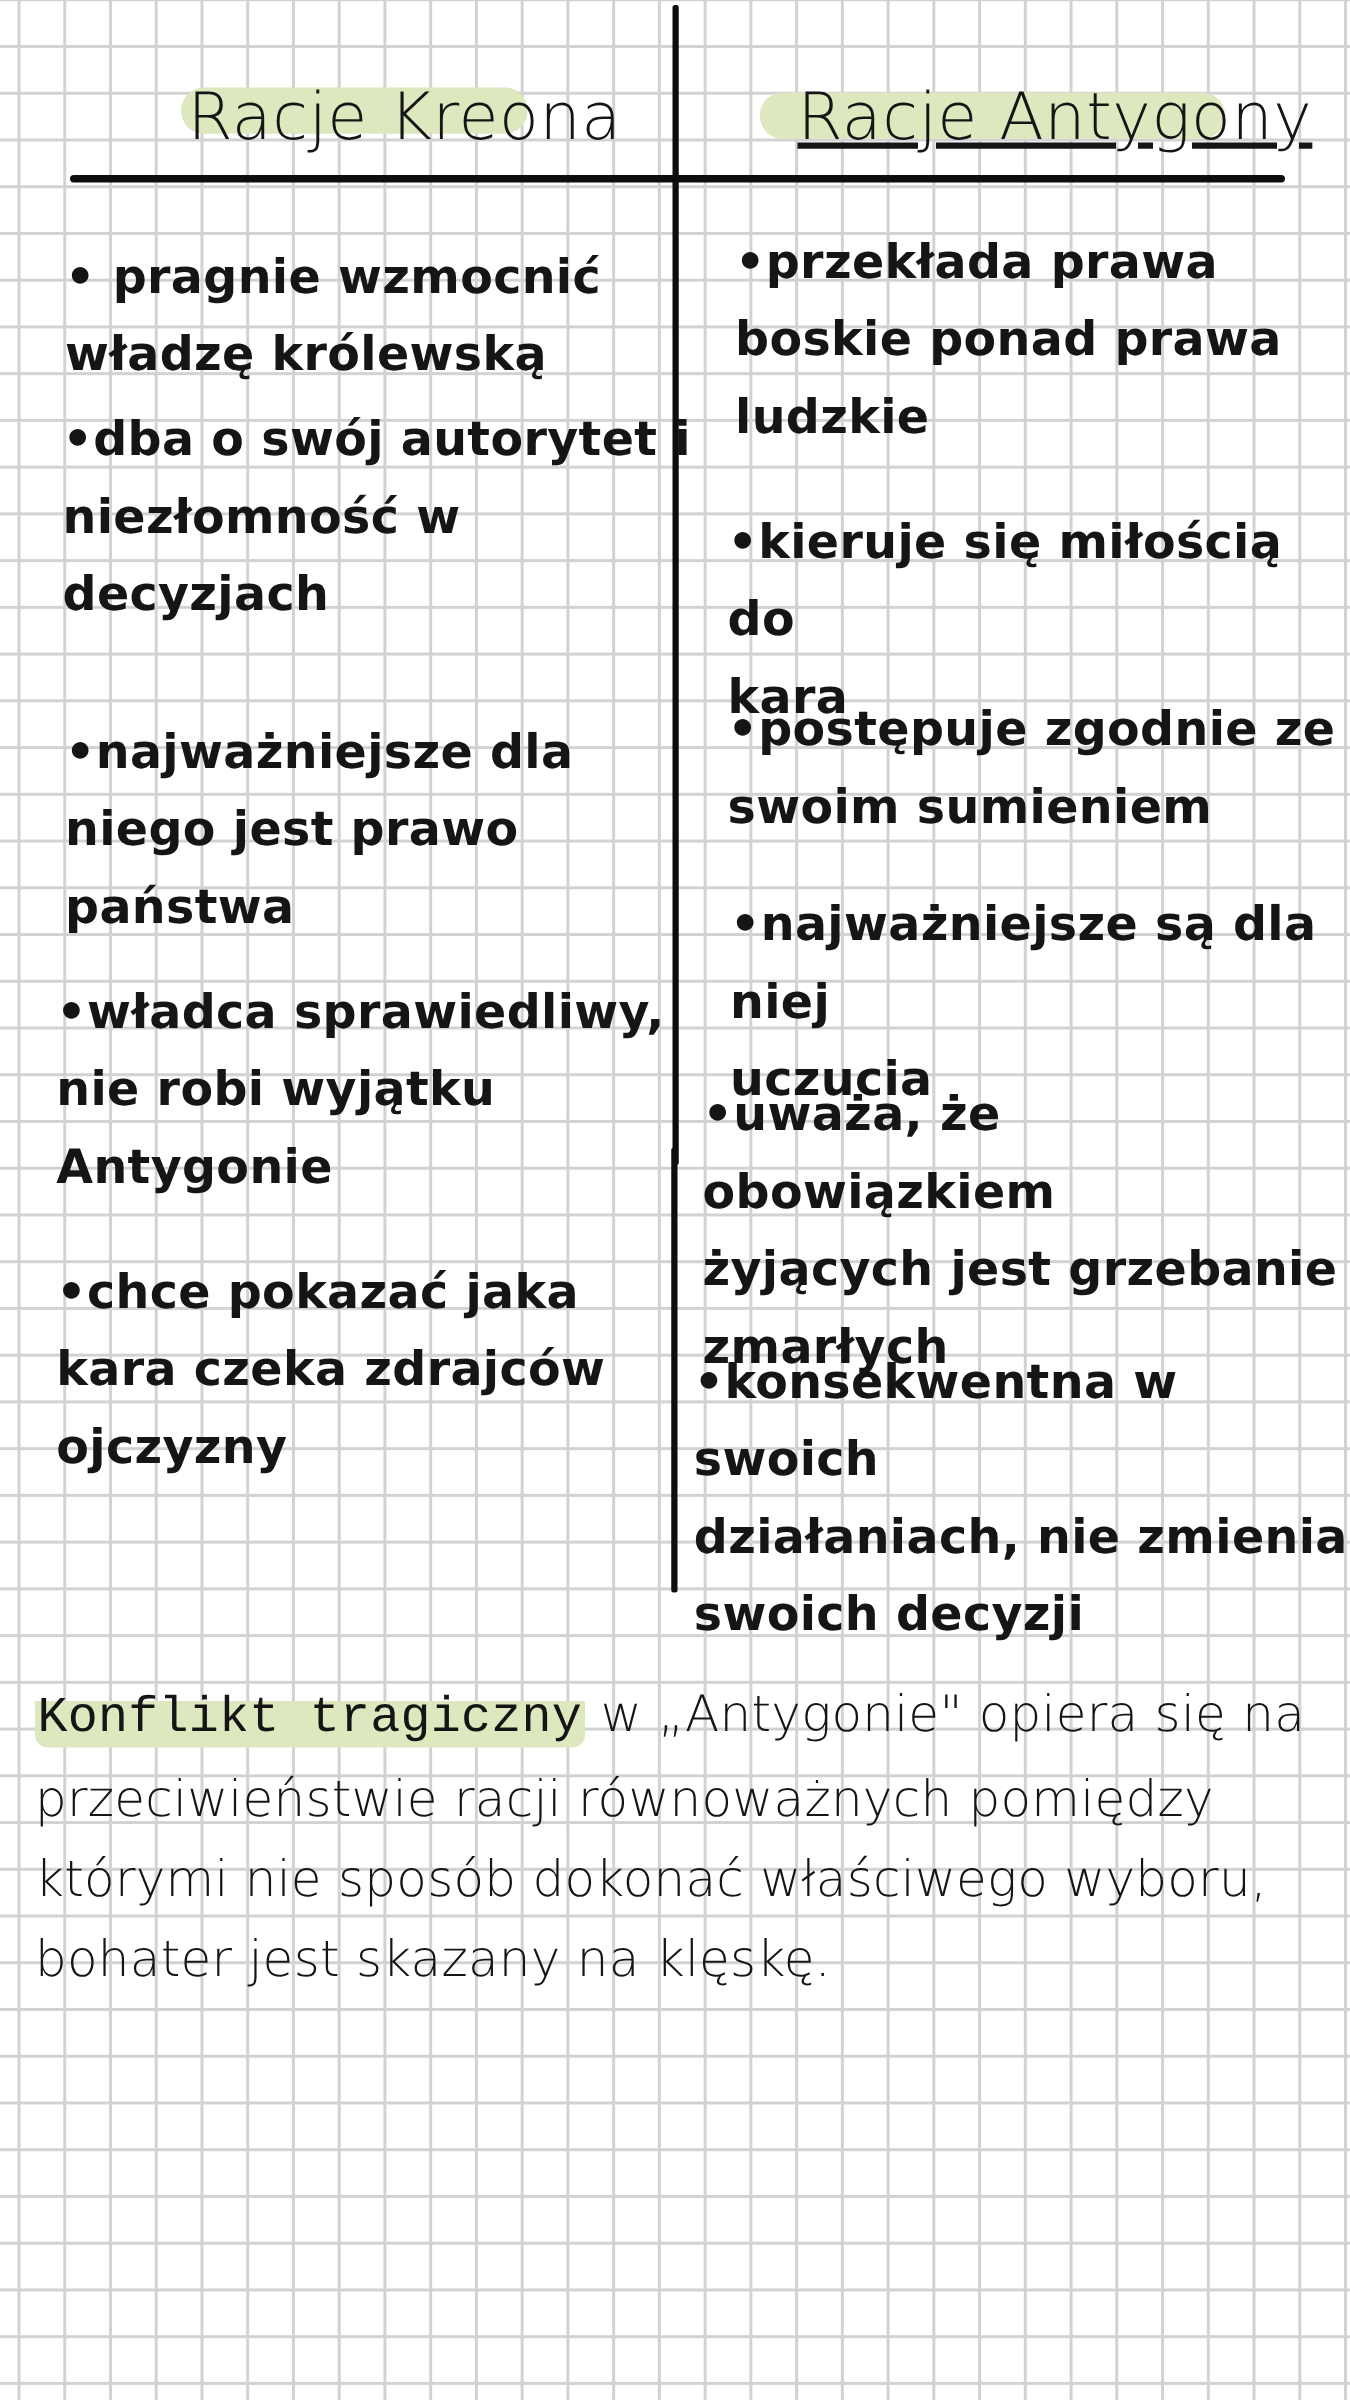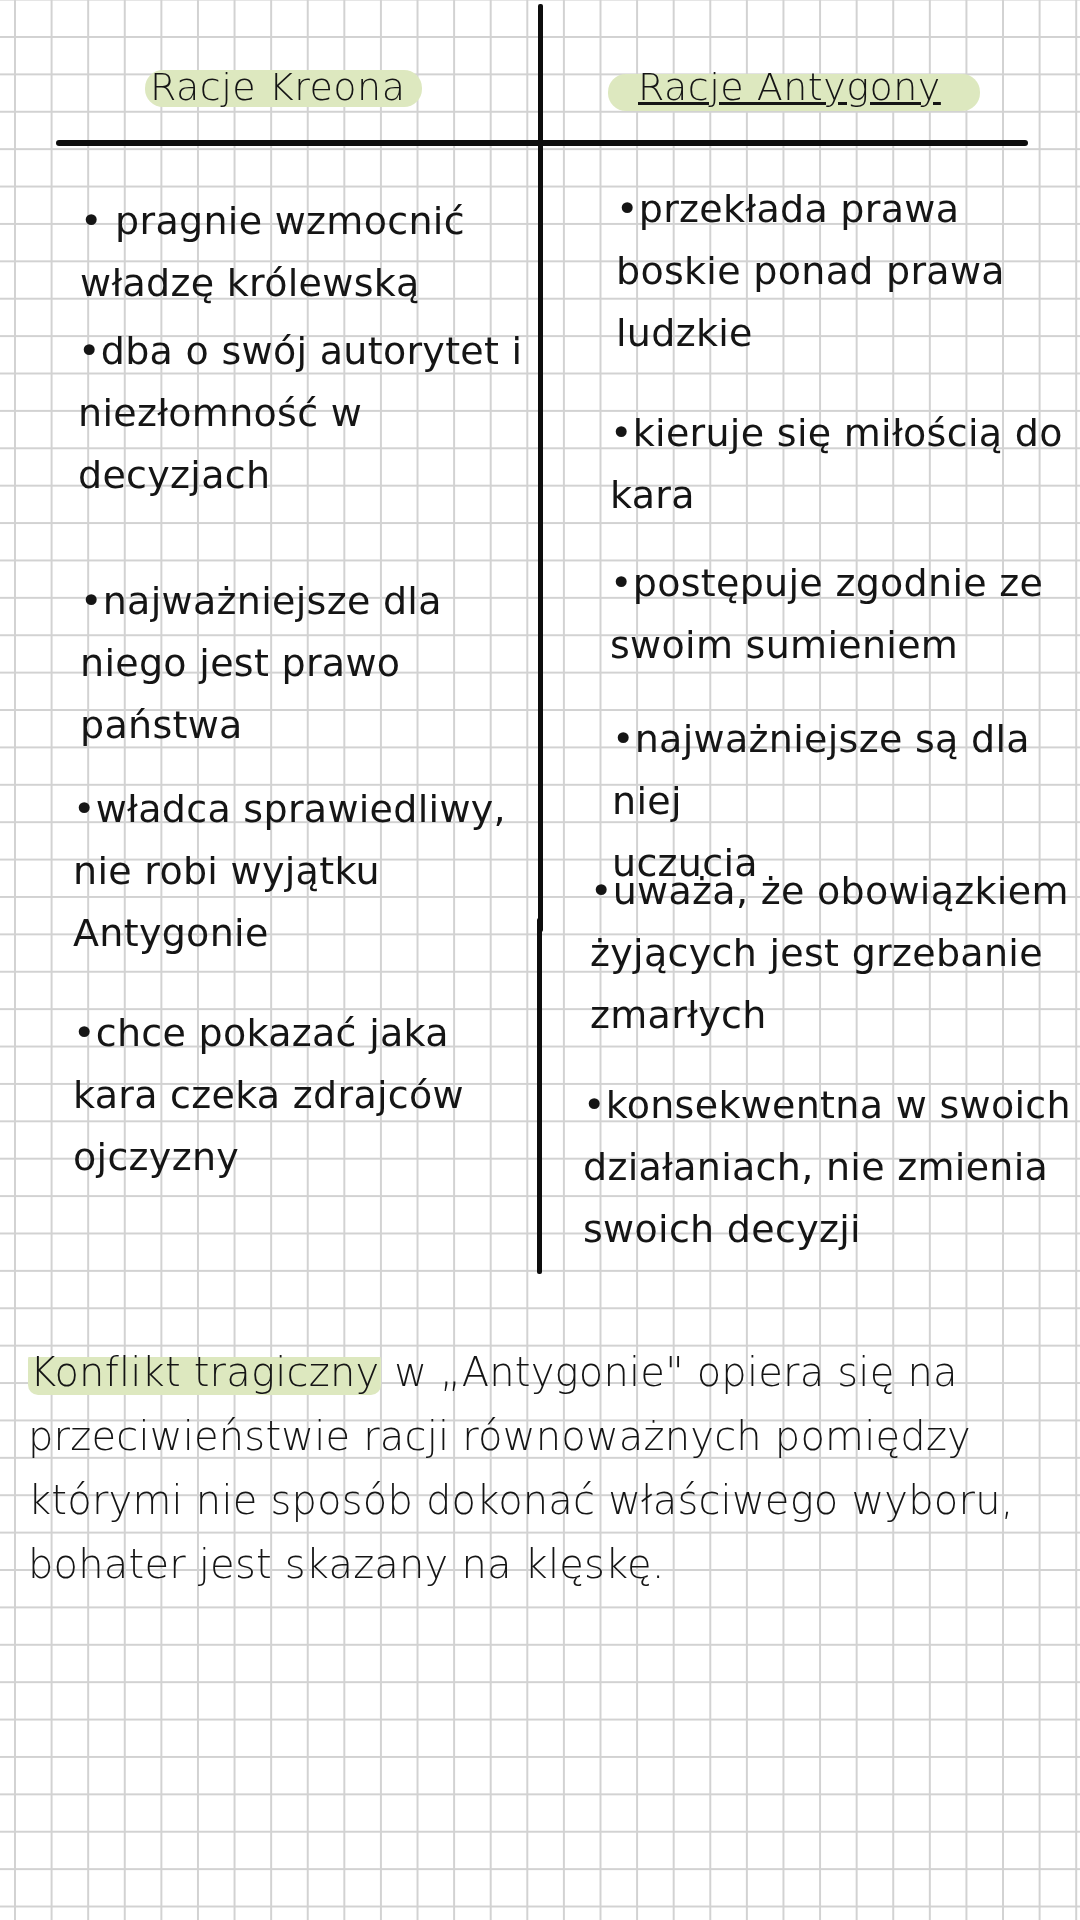--- a/index.html
+++ b/index.html
@@ -22,21 +22,21 @@
   }
 
   
   .hl {
     position: absolute;
     background: #dde8bf;
     border-radius: 18px;
   }
   .col-title {
     position: absolute;
-    font-size: 38px;
+    font-size: 52px;
     font-weight: 300;
     letter-spacing: 0.5px;
     line-height: 1;
     white-space: nowrap;
     text-align: center;
   }
 
   .hline {
     position: absolute;
     background: #0d0d0d;
@@ -49,38 +49,38 @@
     width: 5px;
     border-radius: 2px;
   }
 
   .item {
     position: absolute;
     font-size: 38px;
     line-height: 62px;
     letter-spacing: 0.3px;
     white-space: pre-line;
-    font-weight: 400;
-    margin-left: 28px;
+    font-weight: 700;
   }
 
   .summary {
     position: absolute;
     left: 28px;
     top: 1340px;
     width: 1030px;
     font-size: 40px;
     line-height: 64px;
     letter-spacing: 0.2px;
     font-weight: 300;
   }
   .summary .key {
     background: linear-gradient(to bottom, transparent 8px, #dde8bf 8px, #dde8bf 58px, transparent 58px);
     border-radius: 10px;
     padding: 0 2px;
+    font-family: Liberation Mono, monospace;
   }
 </style>
 </head>
 <body>
 
 <div class="hl" style="left:145px; top:70px; width:277px; height:37px;"></div>
 <div class="col-title" style="left:150px; top:68px;">Racje Kreona</div>
 
 <div class="hl" style="left:608px; top:74px; width:372px; height:37px;"></div>
 <div class="col-title" style="left:638px; top:68px;text-decoration:underline;">Racje Antygony</div>

